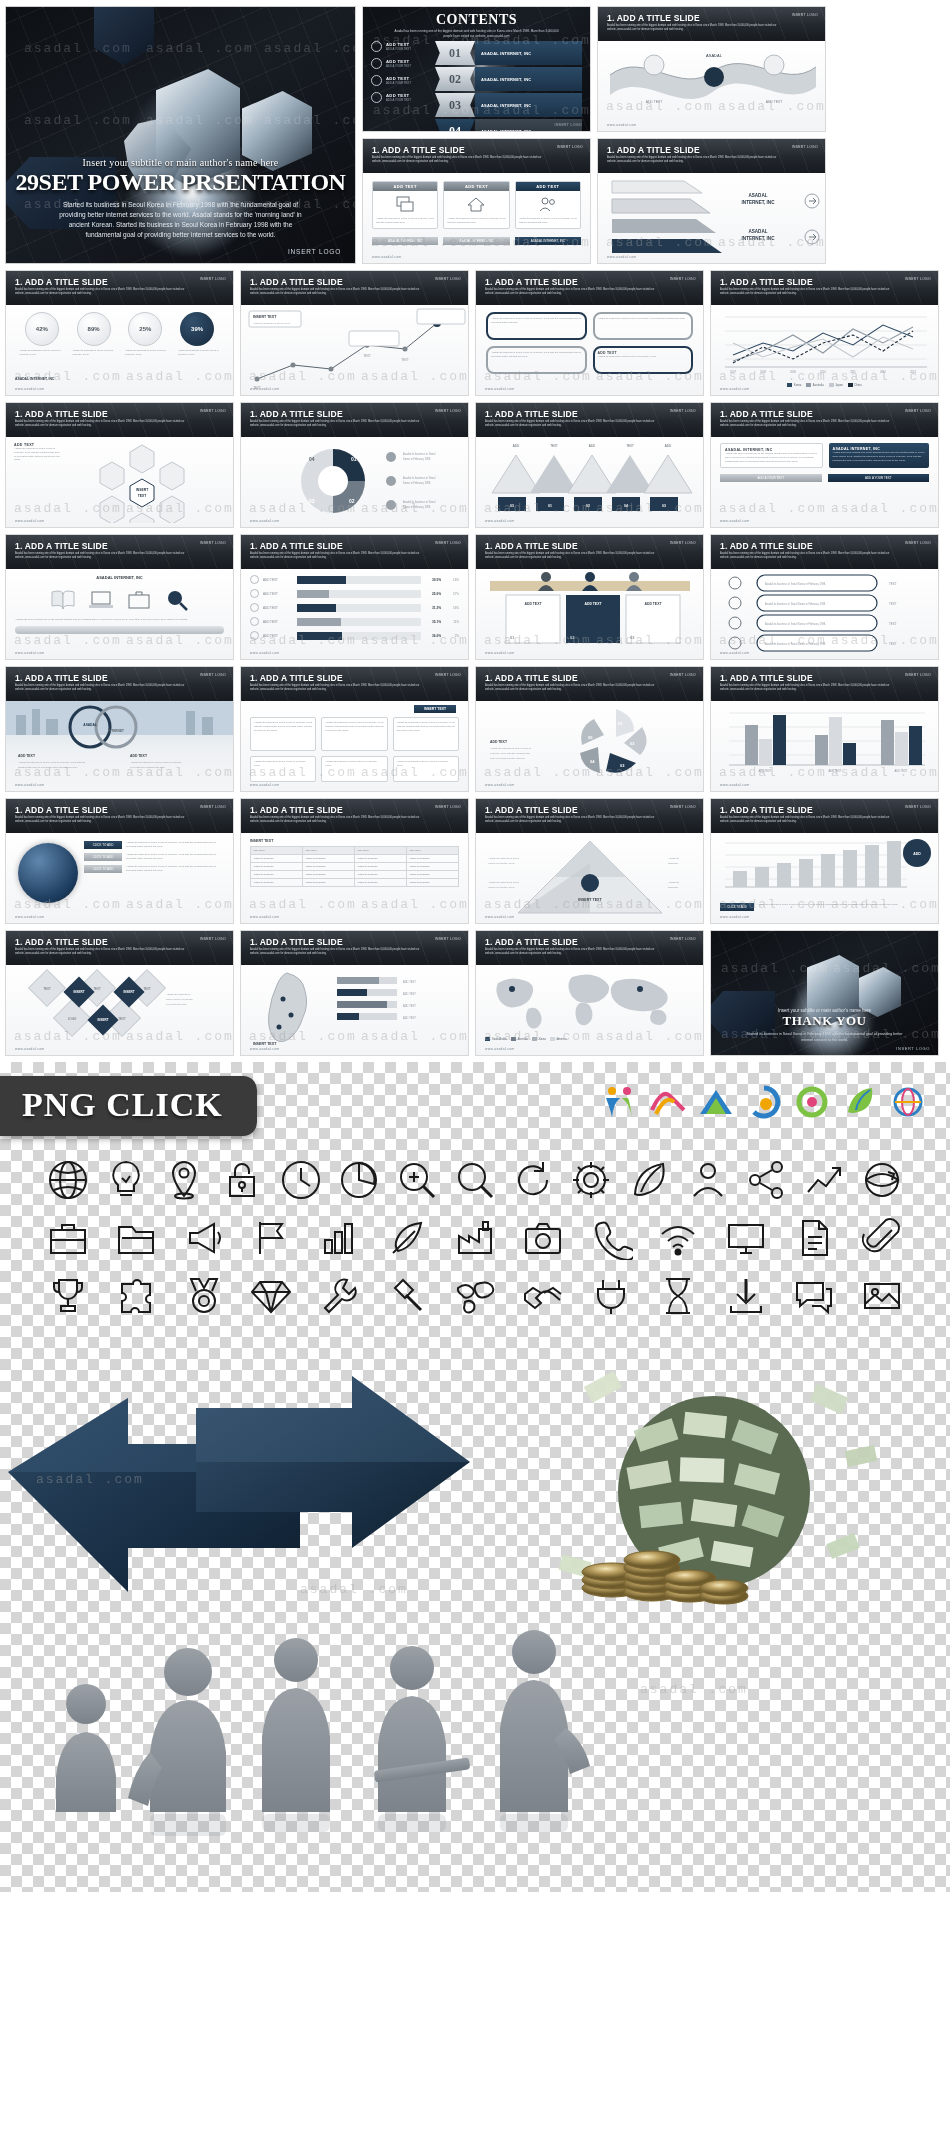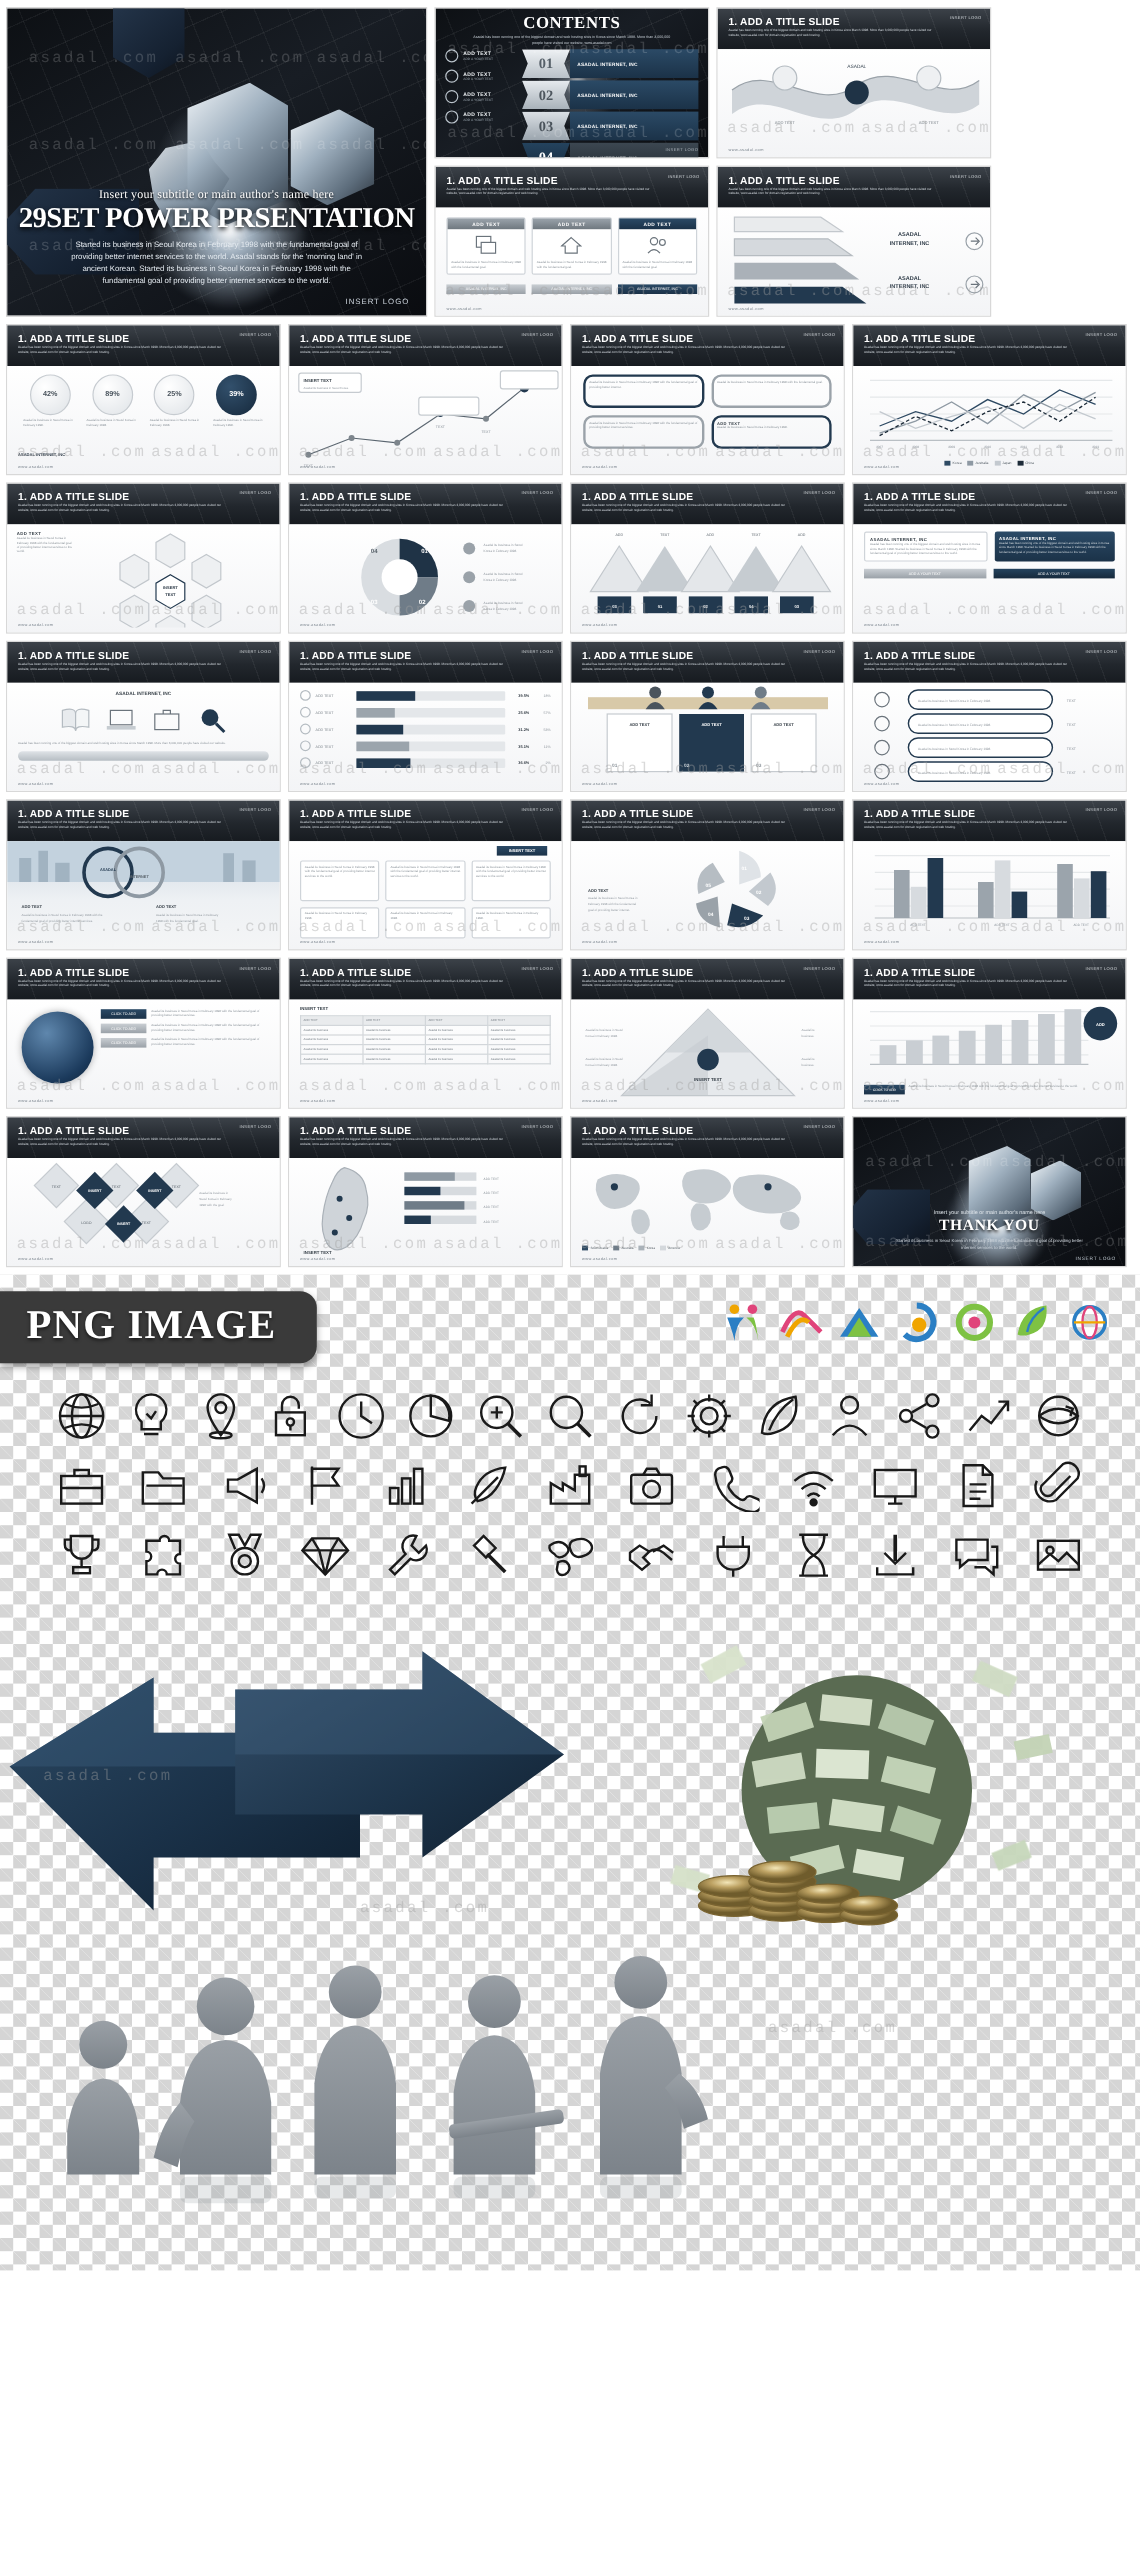--- a/index.html
+++ b/index.html
@@ -1297,21 +1297,21 @@
           <span style="left:10px;top:96px;">asadal .com</span>
           <span style="left:122px;top:96px;">asadal .com</span>
         </div>
     </div>
   </div>
 </div>
 
 <div id="png">
 
   <div class="png-banner">
-    <span>PNG IMAGE</span>
+    <span>PNG CLICK</span>
   </div>
 
   <div class="logo-strip">
     <svg width="40" height="36" viewBox="0 0 40 36">
       <circle cx="12" cy="7" r="4" fill="#f0a500"></circle>
         <circle cx="27" cy="7" r="4" fill="#e0447a"></circle>
       <path d="M6 14 q6 16 6 20 q1 -14 8 -20z" fill="#2b7fc4"></path>
         <path d="M22 14 q8 6 10 20 q-2 -16 -4 -20z" fill="#7ec243"></path>
     </svg>
     <svg width="40" height="36" viewBox="0 0 40 36">

